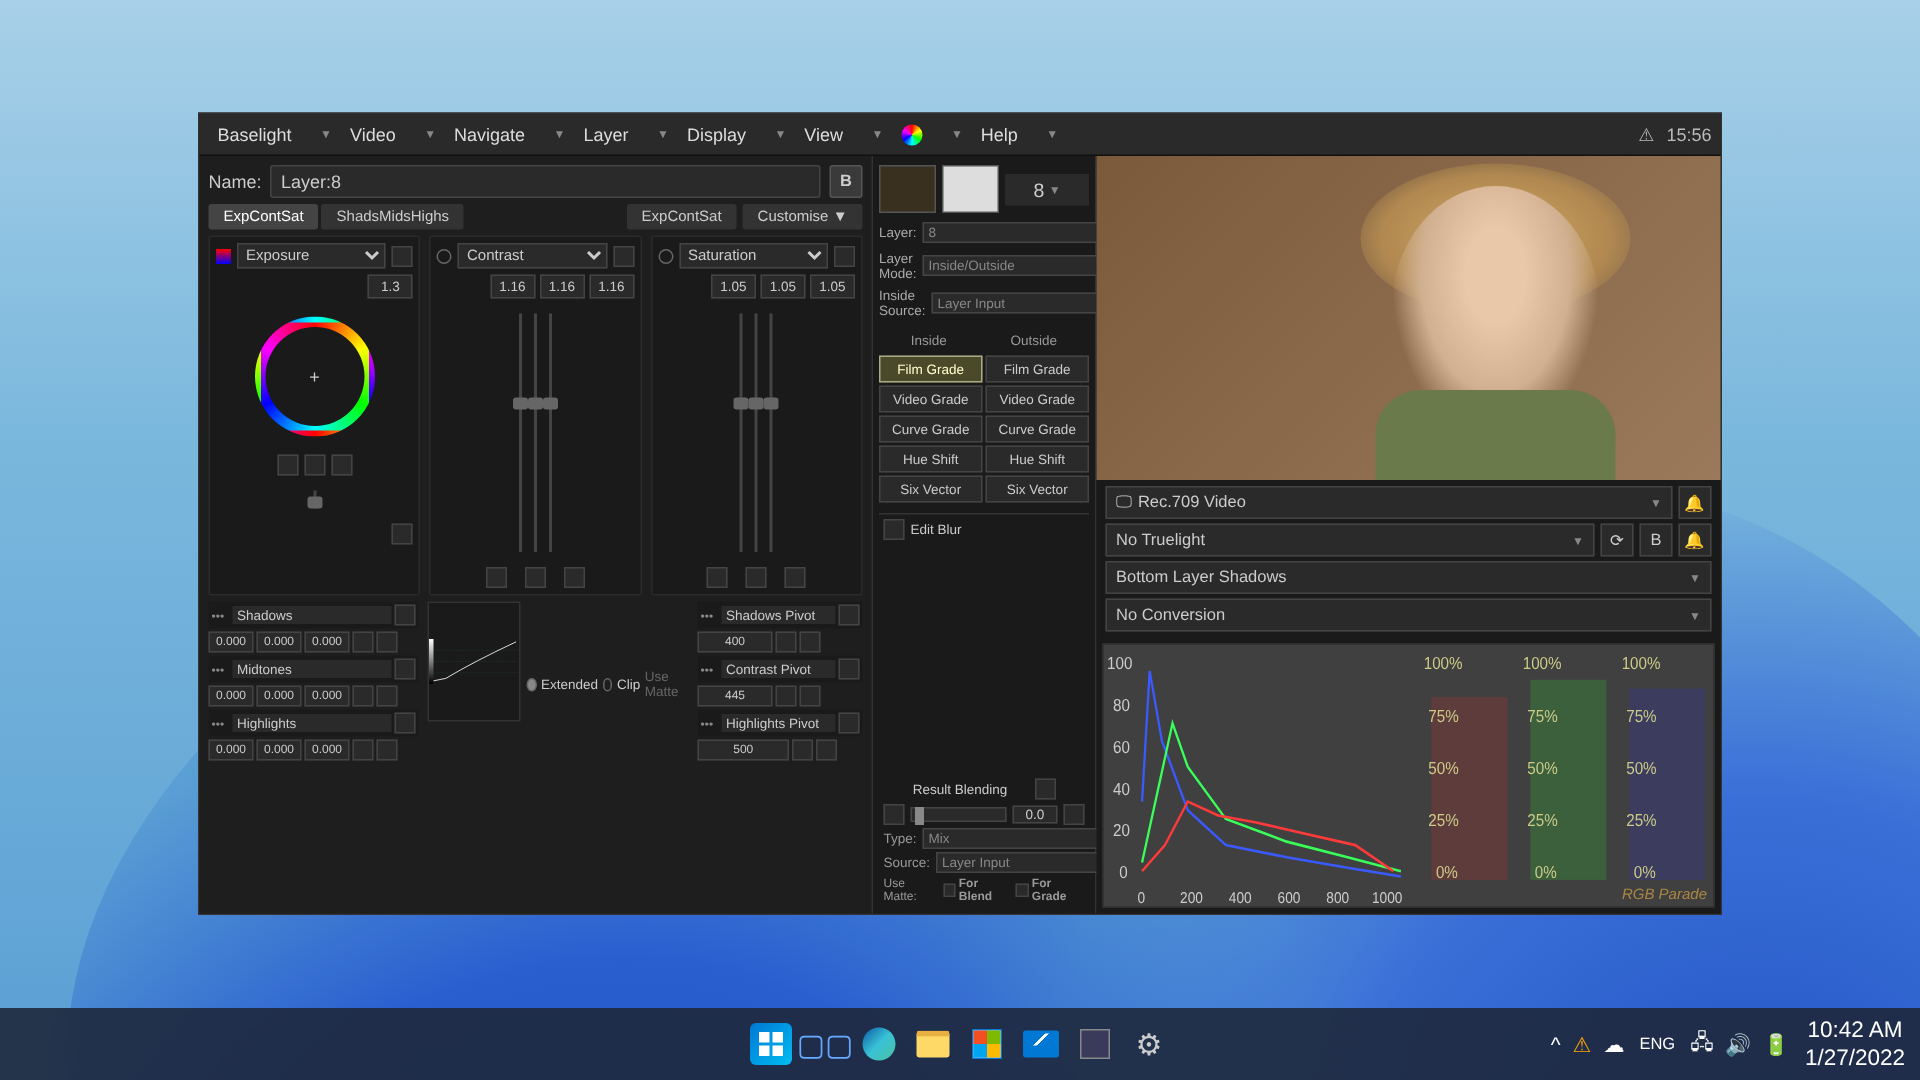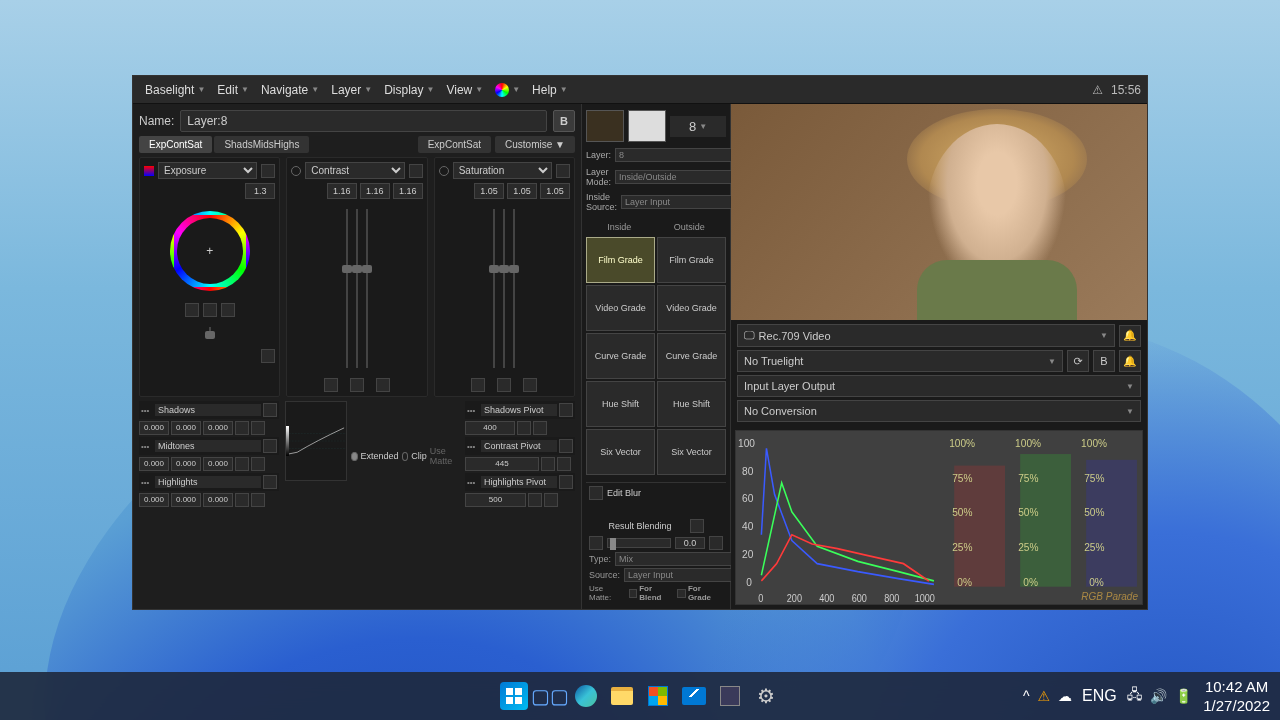--- a/index.html
+++ b/index.html
@@ -6,21 +6,21 @@
 body { width: 1280px; height: 720px; background: linear-gradient(180deg, #a8d0e8 0%, #7bb8dd 40%, #5a9fd4 100%); overflow: hidden; position: relative; }
 
 
 .wallpaper-bloom { position: absolute; left: 0; top: 0; width: 1280px; height: 720px; z-index: 0; overflow: hidden; }
 .wallpaper-bloom::before { content: ""; position: absolute; left: 30px; bottom: -200px; width: 900px; height: 600px; background: radial-gradient(ellipse at 30% 80%, #1e4fbf 0%, #2a5fd0 30%, #5a9fd4 60%, transparent 80%); border-radius: 50%; transform: rotate(-20deg); }
 .wallpaper-bloom::after { content: ""; position: absolute; right: -100px; bottom: -300px; width: 700px; height: 700px; background: radial-gradient(ellipse at 70% 70%, #1e4fbf 0%, #3a6fd8 40%, transparent 70%); border-radius: 50%; }
 
 
 .app-window { position: absolute; left: 132px; top: 75px; width: 1016px; height: 535px; background: #1a1a1a; border: 1px solid #333; z-index: 10; color: #ccc; font-size: 11px; }
 .menubar { height: 28px; background: #2a2a2a; display: flex; align-items: center; padding: 0 6px; border-bottom: 1px solid #111; }
-.menu-item { padding: 4px 6px; color: #ddd; font-size: 12px; display: flex; align-items: center; gap: 3px; cursor: pointer; }
+.menu-item { padding: 4px 6px; color: #ddd; font-size: 12px; display: flex; align-items: center; gap: 19px; cursor: pointer; }
 .menu-item .caret { font-size: 8px; color: #888; }
 .menubar-right { margin-left: auto; display: flex; align-items: center; gap: 8px; color: #bbb; font-size: 12px; }
 
 .app-body { display: flex; height: calc(100% - 28px); }
 
 
 .left-panel { width: 448px; background: #1e1e1e; padding: 6px; display: flex; flex-direction: column; gap: 4px; }
 .name-row { display: flex; align-items: center; gap: 6px; }
 .name-row label { font-size: 12px; color: #ccc; }
 .name-input { flex: 1; background: #2a2a2a; border: 1px solid #444; color: #ccc; padding: 3px 6px; font-size: 12px; border-radius: 2px; height: 22px; }
@@ -79,21 +79,21 @@
 .layer-num-box { flex: 1; display: flex; align-items: center; gap: 3px; background: #2a2a2a; padding: 3px; justify-content: center; font-size: 13px; }
 .layer-num-box .caret { font-size: 8px; color: #888; }
 
 .info-row { display: flex; align-items: center; font-size: 9px; gap: 4px; padding: 1px 0; color: #aaa; }
 .info-row .lbl { width: 58px; }
 .info-input { flex: 1; background: #2a2a2a; border: 1px solid #444; color: #888; font-size: 9px; padding: 1px 3px; height: 14px; }
 
 .inside-outside { display: flex; justify-content: space-around; font-size: 9px; color: #999; margin-top: 6px; }
 .grade-btns { display: flex; flex-direction: column; gap: 2px; margin-top: 2px; }
 .grade-row { display: flex; gap: 2px; }
-.grade-btn { flex: 1; background: #2a2a2a; border: 1px solid #444; color: #ccc; font-size: 9px; padding: 17px 0; text-align: center; cursor: pointer; }
+.grade-btn { flex: 1; background: #2a2a2a; border: 1px solid #444; color: #ccc; font-size: 9px; padding: 3px 0; text-align: center; cursor: pointer; }
 .grade-btn.active { background: #4a4a2a; border-color: #aa8; color: #ffc; }
 
 .edit-blur { display: flex; align-items: center; gap: 4px; padding: 3px; font-size: 9px; border-top: 1px solid #333; margin-top: 4px; }
 
 .result-blend { margin-top: auto; padding: 3px; font-size: 9px; }
 .result-blend .title { text-align: center; margin-bottom: 3px; display: flex; justify-content: center; align-items: center; gap: 18px; }
 .rb-row { display: flex; gap: 4px; align-items: center; margin-bottom: 2px; }
 .rb-row .lbl { width: 38px; color: #999; }
 .rb-slider-track { flex: 1; height: 10px; background: #2a2a2a; position: relative; border: 1px solid #444; }
 .rb-thumb { position: absolute; left: 2px; top: -1px; width: 6px; height: 12px; background: #888; }
@@ -135,21 +135,21 @@
 <div class="wallpaper-bloom"></div>
 
 <div class="app-window">
 
   <div class="menubar">
     <div class="menu-item">
         <span>Baselight</span>
         <span class="caret">▼</span>
       </div>
     <div class="menu-item">
-        <span>Edit</span>
+        <span>Video</span>
         <span class="caret">▼</span>
       </div>
     <div class="menu-item">
         <span>Navigate</span>
         <span class="caret">▼</span>
       </div>
     <div class="menu-item">
         <span>Layer</span>
         <span class="caret">▼</span>
       </div>
@@ -353,21 +353,21 @@
               <div class="mini-val" style="width:50px;">400</div>
               <div class="tiny-box"></div>
               <div class="tiny-box"></div>
             </div>
           <div class="mini-row">
               <span class="dots">•••</span>
               <span class="lbl">Contrast Pivot</span>
               <div class="tiny-box"></div>
             </div>
           <div class="mini-vals">
-              <div class="mini-val" style="width:74px;">445</div>
+              <div class="mini-val" style="width:50px;">445</div>
               <div class="tiny-box"></div>
               <div class="tiny-box"></div>
             </div>
           <div class="mini-row">
               <span class="dots">•••</span>
               <span class="lbl">Highlights Pivot</span>
               <div class="tiny-box"></div>
             </div>
           <div class="mini-vals">
               <div class="mini-val" style="width:61px;">500</div>
@@ -488,21 +488,21 @@
           <div class="dc-select">
               <span>No Truelight</span>
               <span class="caret">▼</span>
             </div>
           <div class="icon-btn">⟳</div>
           <div class="icon-btn">B</div>
           <div class="icon-btn">🔔</div>
         </div>
         <div class="dc-row">
             <div class="dc-select">
-              <span>Input Layer Output</span>
+              <span>Bottom Layer Shadows</span>
               <span class="caret">▼</span>
             </div>
           </div>
         <div class="dc-row">
             <div class="dc-select">
               <span>No Conversion</span>
               <span class="caret">▼</span>
             </div>
           </div>
       </div>
@@ -588,21 +588,21 @@
         <div style="width:20px;height:20px;background:#3a3a5a;border:1px solid #888;"></div>
       </div>
     <div class="tb-icon" style="color:#ccc;">⚙</div>
   </div>
   <div class="taskbar-right">
     <div class="tray-icons">
       <span>^</span>
       <span style="color:#ffa500;">⚠</span>
       <span>☁</span>
     </div>
-    <span style="font-size:16px;">ENG</span>
+    <span style="font-size:11px;">ENG</span>
     <div class="tray-icons">
       <span>🖧</span>
       <span>🔊</span>
       <span>🔋</span>
     </div>
     <div class="datetime">
       <div>10:42 AM</div>
       <div>1/27/2022</div>
     </div>
   </div>

